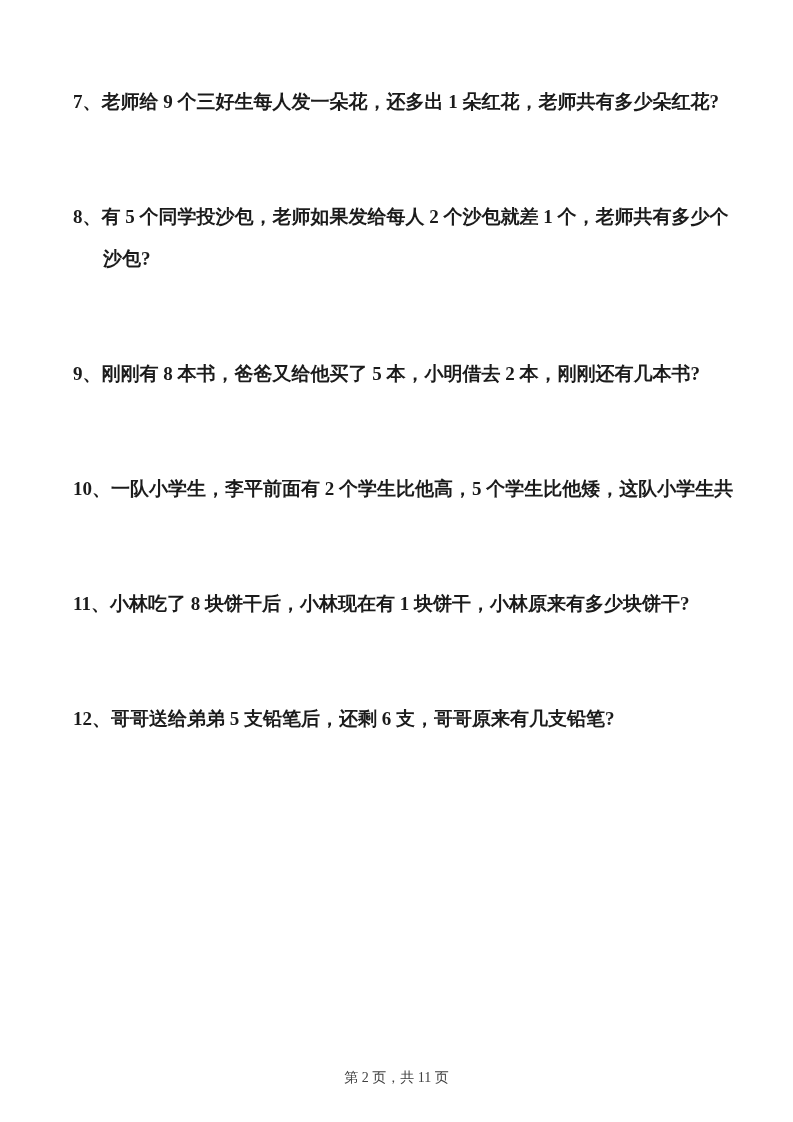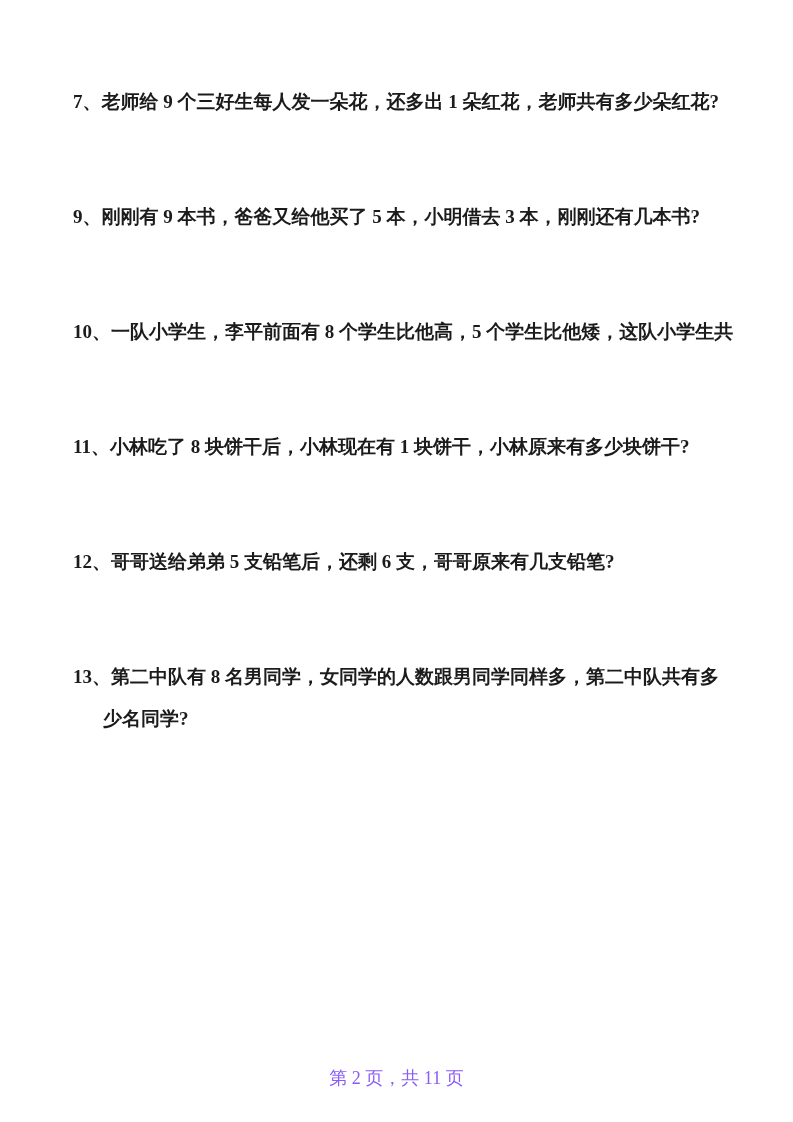--- a/index.html
+++ b/index.html
@@ -40,56 +40,56 @@
   }
   .qnum {
     display: inline;
   }
   .footer {
     position: absolute;
     left: 0;
     right: 0;
     top: 1068px;
     text-align: center;
-    font-size: 18px;
+    font-size: 14px;
     font-weight: normal;
     line-height: 20px;
-    color: #8b5cf6;
+    color: #404040;
   }
 </style>
 </head>
 <body>
 
 <div class="page">
   <div class="content">
 
     <div class="question">
       <span class="qline"><span class="qnum">7、</span><span>老师给 9 个三好生每人发一朵花，还多出 1 朵红花，老师共有多少朵红花?</span></span>
     </div>
 
-
     <div class="question">
-      <span class="qline"><span class="qnum">9、</span><span>刚刚有 9 本书，爸爸又给他买了 5 本，小明借去 3 本，刚刚还有几本书?</span></span>
+      <span class="qline"><span class="qnum">8、</span><span>有 5 个同学投沙包，老师如果发给每人 2 个沙包就差 1 个，老师共有多少个</span></span>
+      <span class="qline qline-cont">沙包?</span>
     </div>
 
     <div class="question">
-      <span class="qline"><span class="qnum">10、</span><span>一队小学生，李平前面有 8 个学生比他高，5 个学生比他矮，这队小学生共</span></span>
+      <span class="qline"><span class="qnum">9、</span><span>刚刚有 8 本书，爸爸又给他买了 5 本，小明借去 2 本，刚刚还有几本书?</span></span>
+    </div>
+
+    <div class="question">
+      <span class="qline"><span class="qnum">10、</span><span>一队小学生，李平前面有 2 个学生比他高，5 个学生比他矮，这队小学生共</span></span>
     </div>
 
     <div class="question">
       <span class="qline"><span class="qnum">11、</span><span>小林吃了 8 块饼干后，小林现在有 1 块饼干，小林原来有多少块饼干?</span></span>
     </div>
 
     <div class="question">
       <span class="qline"><span class="qnum">12、</span><span>哥哥送给弟弟 5 支铅笔后，还剩 6 支，哥哥原来有几支铅笔?</span></span>
     </div>
 
-    <div class="question">
-      <span class="qline"><span class="qnum">13、</span><span>第二中队有 8 名男同学，女同学的人数跟男同学同样多，第二中队共有多</span></span>
-      <span class="qline qline-cont">少名同学?</span>
-    </div>
 
   </div>
 
   <div class="footer">
     <span>第 2 页，共 11 页</span>
   </div>
 </div>
 
 </body></html>

